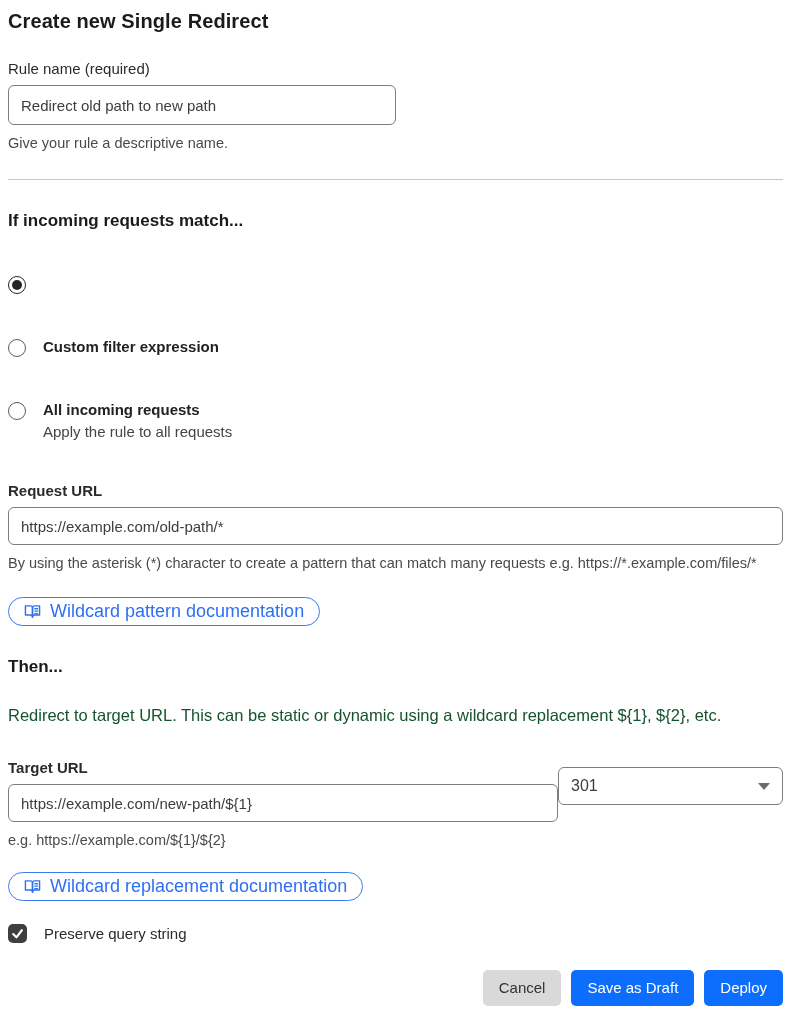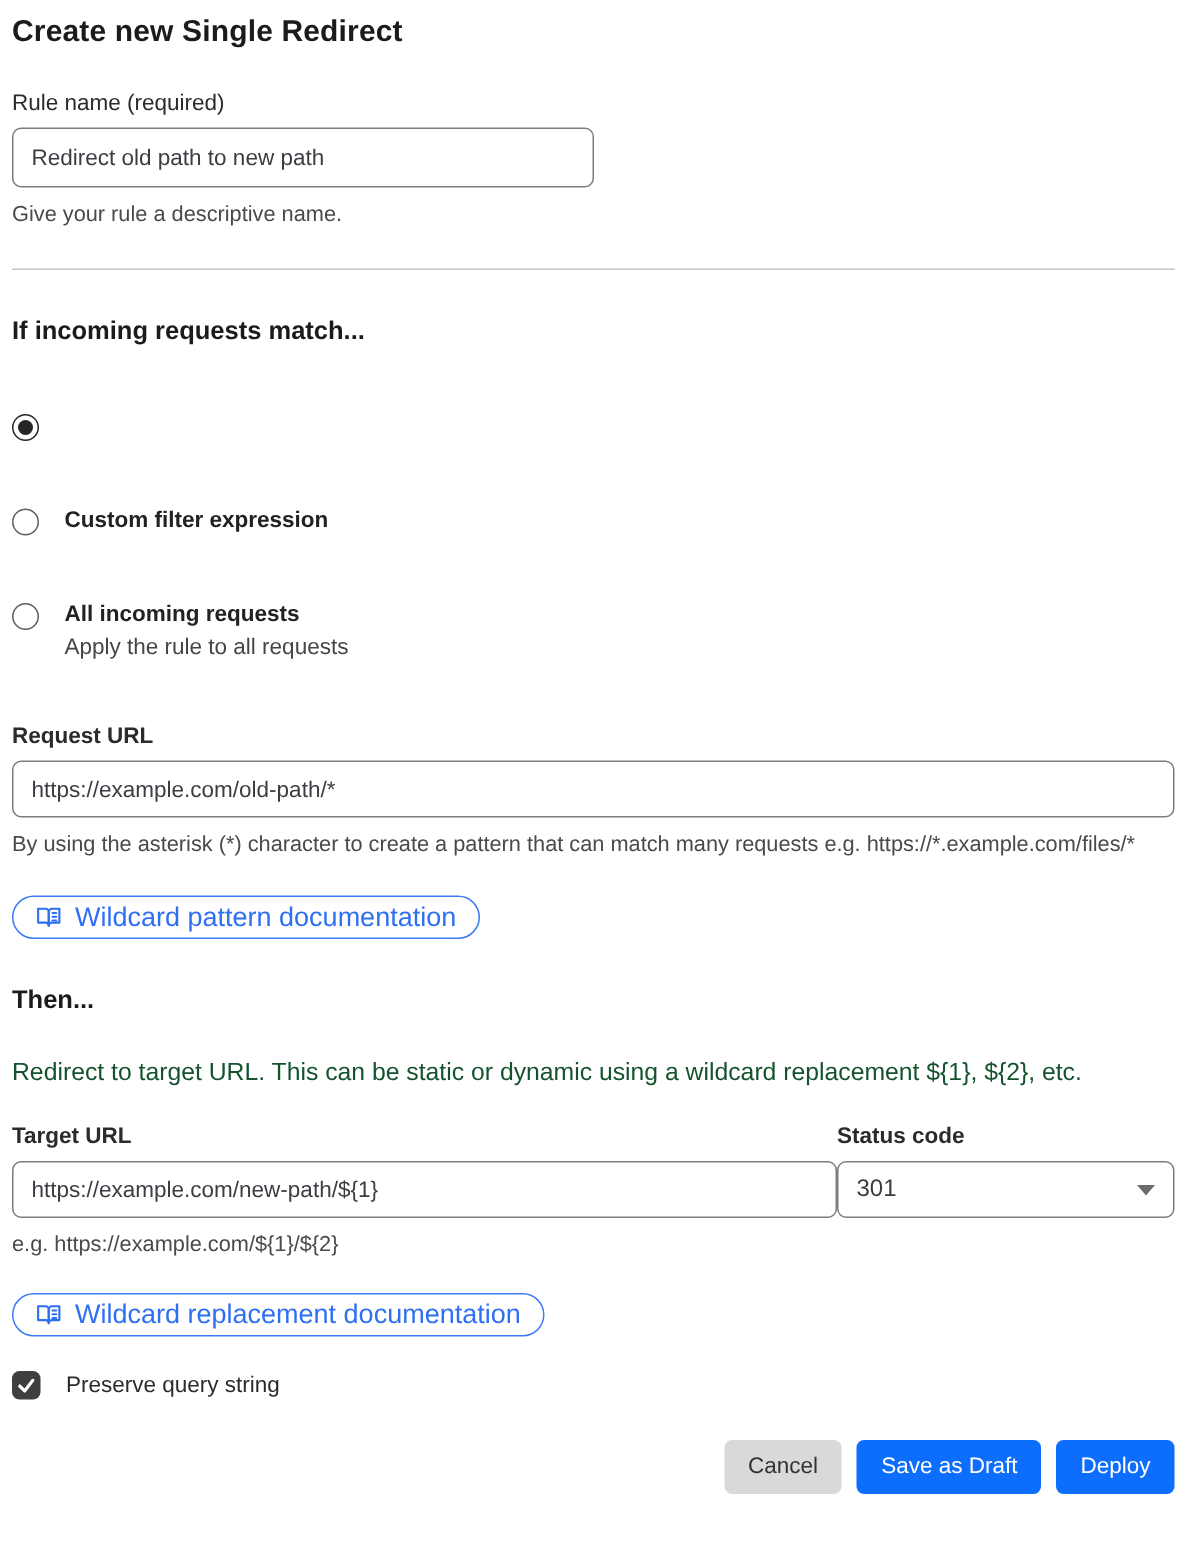--- a/index.html
+++ b/index.html
@@ -118,21 +118,21 @@
   .doc-button svg { display: block; }
   .then-desc {
     font-size: 16.5px;
     color: #14532d;
     margin-top: 27px;
     line-height: 1.4;
   }
   .target-row {
     display: flex;
     gap: 0;
-    margin-top: 22px;
+    margin-top: 32px;
   }
   .target-col { flex: 1 1 auto; }
   .status-col { flex: 0 0 225px; }
   .target-row .field-label { margin-top: 0; }
   .select-box {
     display: flex;
     align-items: center;
     justify-content: space-between;
     margin-top: 8px;
     height: 38px;
@@ -244,21 +244,20 @@
 
   <div class="then-desc">Redirect to target URL. This can be static or dynamic using a wildcard replacement ${1}, ${2}, etc.</div>
 
   <div class="target-row">
     <div class="target-col">
       <div class="field-label semibold">Target URL</div>
       <input class="text-input full-input" type="text" value="https://example.com/new-path/${1}" style="">
       <div class="help-text">e.g. https://example.com/${1}/${2}</div>
     </div>
     <div class="status-col">
-      <div class="field-label semibold">Status code</div>
       <div class="select-box">
         <span>301</span>
         <span class="select-arrow"></span>
       </div>
     </div>
   </div>
 
   <button class="doc-button" style="margin-top:20px">
     <span>
       <svg viewBox="0 0 24 24" width="17" height="17" fill="none" stroke="#2f6ff2" stroke-width="2" stroke-linecap="round" stroke-linejoin="round">

